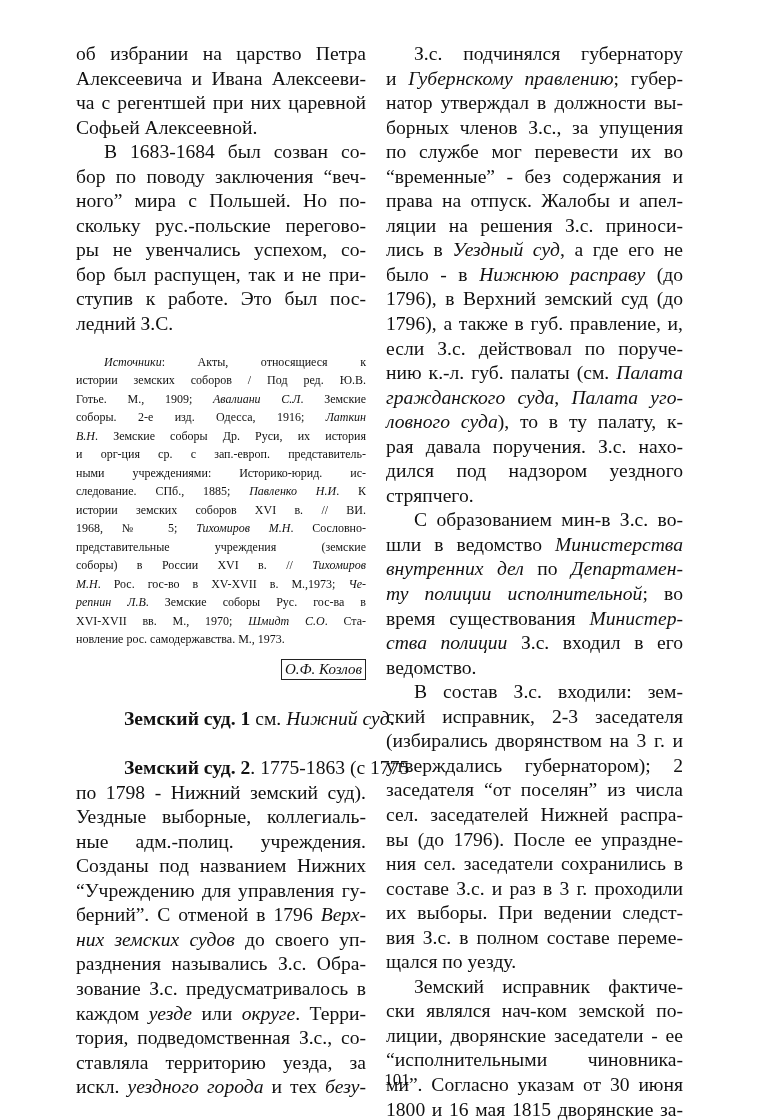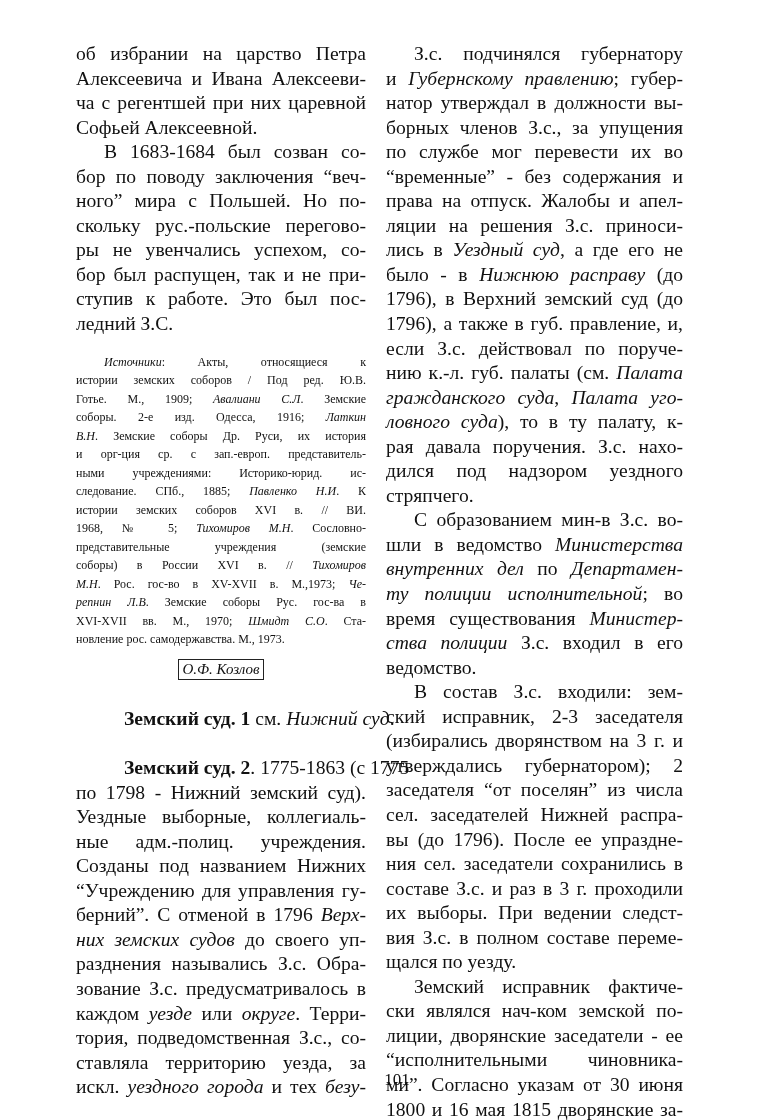--- a/index.html
+++ b/index.html
@@ -10,21 +10,21 @@
   .col-right { left: 386px; width: 297px; }
   .line { display: block; font-size: 19.6px; line-height: 24.55px; height: 24.55px;
           white-space: nowrap; text-align: justify; text-align-last: justify; }
   .line.last { text-align-last: left; }
   .indent { padding-left: 28px; }
   .src { font-size: 12px; line-height: 18.5px; height: 18.5px; }
   .src.indent { padding-left: 28px; }
   i, .it { font-style: italic; }
   b { font-weight: bold; margin-left: 48px; }
   .gap-src { height: 16px; }
-  .author-row { text-align: center; margin-top: 10px; height: 24px; }
+  .author-row { text-align: right; margin-top: 10px; height: 24px; }
   .author { display: inline-block; border: 1px solid #222; font-style: italic;
             font-size: 15px; padding: 0 3px; line-height: 19px; }
   .gap-head { height: 24px; }
   .gap-head2 { height: 25px; }
   .page-num { position: absolute; top: 1070px; left: 15px; width: 764px; text-align: center;
               font-size: 17px; }
 </style>
 </head>
 <body>
 

